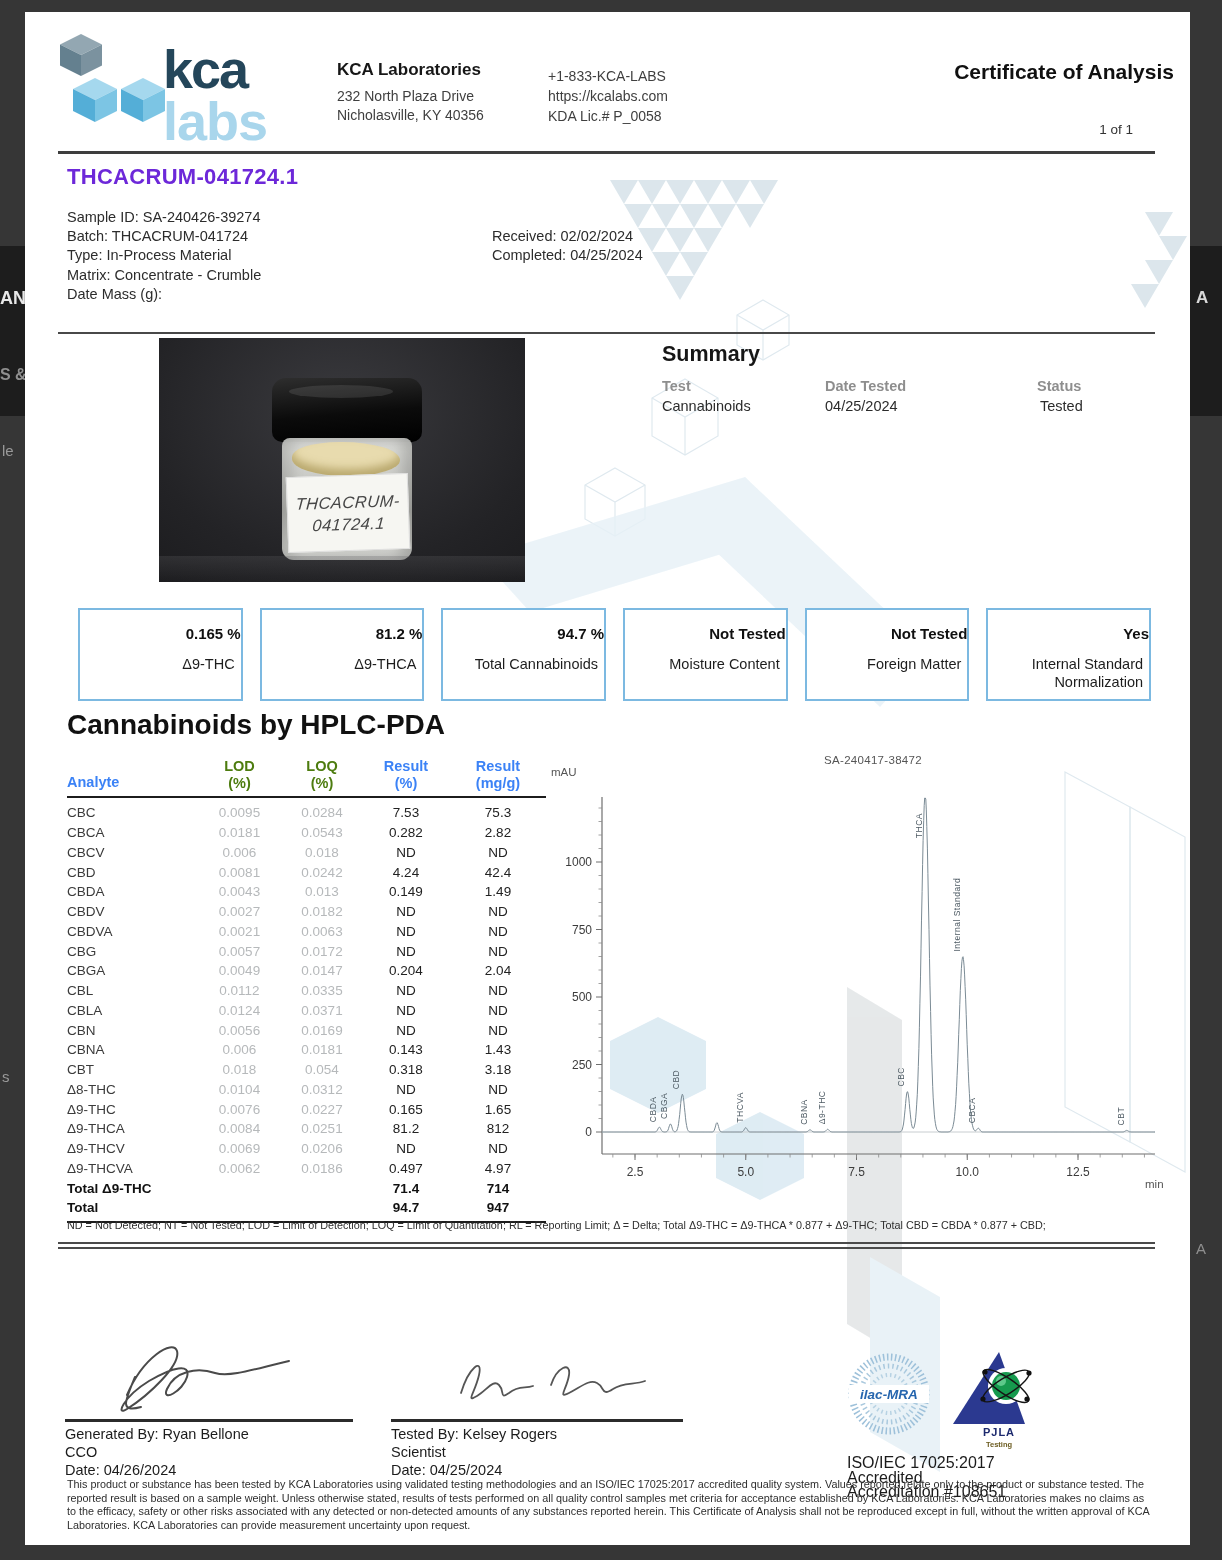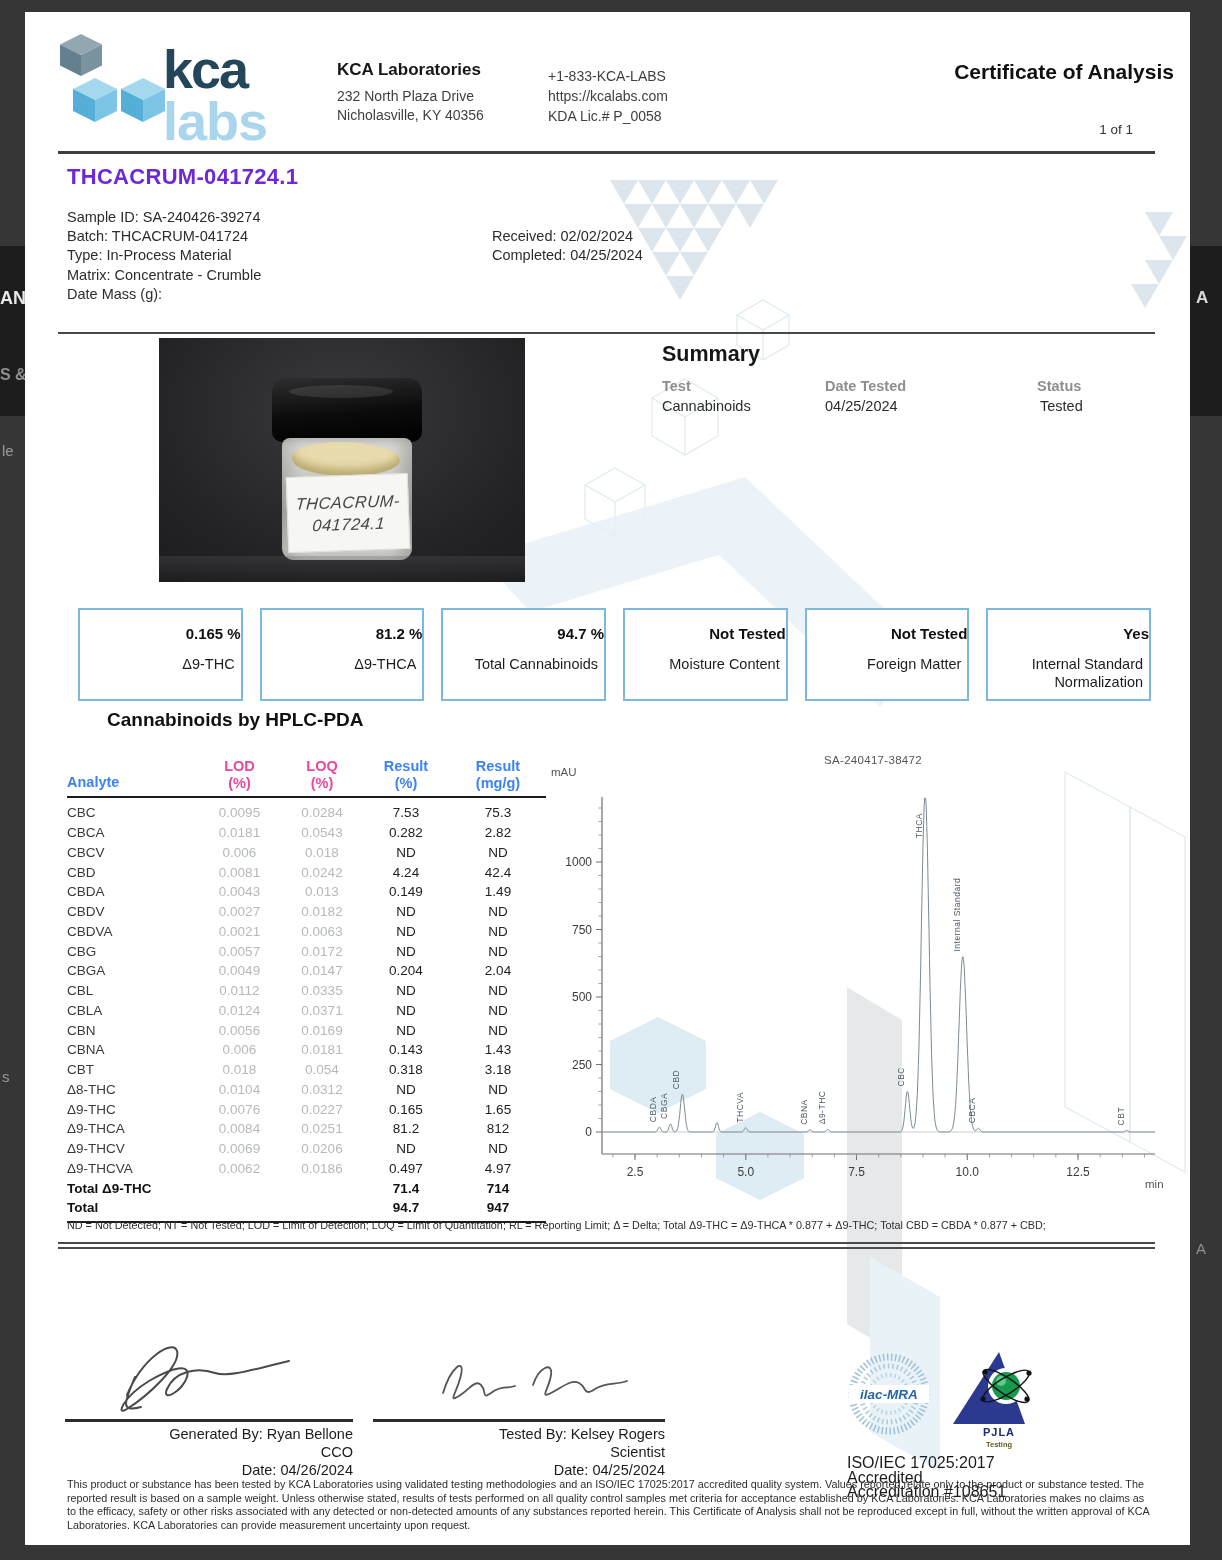--- a/index.html
+++ b/index.html
@@ -25,24 +25,24 @@
   
   .sum-head { font-size:21.5px; font-weight:800; color:#161616; }
   .sum-label { font-size:14.5px; font-weight:700; color:#8e8e8e; }
   .sum-value { font-size:14.5px; color:#2b2b2b; margin-top:4px; }
   
   .rboxes { display:flex; gap:17px; }
   .rbox { flex:1; border:2px solid #7cb9e1; background:#fff; text-align:right; padding-top:15px; height:93px; }
   .rbox .val { font-size:15px; font-weight:800; color:#101010; }
   .rbox .lab { font-size:14.5px; color:#1d1d1d; margin-top:13px; line-height:18px; padding:0 6px; }
   
-  .cann-head { font-size:19px; font-weight:800; color:#111;margin-left:40px; }
+  .cann-head { font-size:28px; font-weight:800; color:#111; }
   .thead { display:flex; align-items:flex-end; padding-bottom:5px; border-bottom:2.5px solid #1c1c1c; }
   .hc { text-align:center; font-weight:800; font-size:14.5px; line-height:16.5px; color:#3b82f6; }
-  .hc.gray { color:#ec4899;text-align:center; }
+  .hc.gray { color:#4d7c0f;text-align:center; }
   .hc.c0 { text-align:left; padding-bottom:1px; }
   .tbody { padding-top:5px; padding-bottom:3px; border-bottom:2.5px solid #1c1c1c; }
   .trow { display:flex; height:19.75px; align-items:center; font-size:13.5px; }
   .tcell.c0 { width:130px; color:#3b3b3b; }
   .tcell.c1 { width:85px; text-align:center; color:#b6b9bb; }
   .tcell.c2 { width:80px; text-align:center; color:#b6b9bb; }
   .tcell.c3 { width:88px; text-align:center; color:#222; font-weight:500; }
   .tcell.c4 { width:96px; text-align:center; color:#222; font-weight:500; }
   .hc.c0{width:130px;} .hc.c1{width:85px;} .hc.c2{width:80px;} .hc.c3{width:88px;} .hc.c4{width:96px;}
   .trow.total .tcell { font-weight:800; color:#111; }
@@ -63,21 +63,21 @@
               box-shadow:inset -10px 0 14px rgba(0,0,0,.18), inset 10px 0 14px rgba(0,0,0,.14); }
   .crumble { position:absolute; left:133px; top:104px; width:108px; height:34px; background:#e8dbae;
              border-radius:45% 55% 48% 52%; box-shadow:inset 0 -7px 9px rgba(148,128,58,.55); }
   .jar-label { position:absolute; left:128px; top:137px; width:122px; height:76px; background:#f6f6f2; border:1px solid #ddd;
                transform:rotate(-2deg); display:flex; flex-direction:column; justify-content:center; align-items:center; }
   .jar-label div { font-style:italic; font-size:16.5px; color:#474747; letter-spacing:.5px; transform:skewX(-6deg); line-height:22px; }
   .photo-floor { position:absolute; left:0; bottom:0; width:100%; height:26px;
                  background:linear-gradient(180deg,rgba(95,95,98,.28),rgba(40,40,42,0)); }
   
   .sig-line { border-top:3px solid #2b2b2b; }
-  .sig-text { text-align:right; font-size:14.5px; color:#1c1c1c; line-height:18px; margin-top:3px; }
+  .sig-text { text-align:left; font-size:14.5px; color:#1c1c1c; line-height:18px; margin-top:3px; }
   
   .iso-lines { text-align:left; font-size:16px; font-weight:400; color:#1b1b1b; line-height:14.5px; }
   .disclaimer { font-size:10.8px; line-height:13.6px; color:#2e2e2e; }
 </style>
 </head>
 <body>
 
 <div class="edge-band" style="left:0;top:246px;width:25px;height:170px;"></div>
 <div class="edge-band" style="left:1190px;top:246px;width:32px;height:170px;"></div>
 <div class="snip" style="left:0;top:288px;font-size:18px;font-weight:800;color:#e8e8e8;">AN</div>
@@ -506,21 +506,21 @@
     <svg width="288" height="78" viewBox="0 0 288 78">
       <path d="M62,58 C78,20 108,2 112,14 C116,28 84,58 62,72 C50,80 58,60 84,44 C108,30 126,26 122,40 C118,54 96,66 102,52 C110,34 132,30 150,36 C166,41 196,30 224,24 M70,40 C60,64 54,76 76,70" fill="none" stroke="#4a4a4a" stroke-width="2" stroke-linecap="round"></path>
     </svg>
     <div class="sig-line"></div>
     <div class="sig-text">
       <div>Generated By: Ryan Bellone</div>
       <div>CCO</div>
       <div>Date: 04/26/2024</div>
     </div>
   </div>
-  <div class="abs" style="left:348px;top:1325px;width:292px;">
+  <div class="abs" style="left:366px;top:1325px;width:292px;">
     <svg width="292" height="78" viewBox="0 0 292 78">
       <path d="M70,56 C78,30 92,20 88,38 C84,56 74,66 86,59 C96,53 102,42 108,48 C114,54 108,63 118,56 C128,48 134,52 142,49 M160,48 C166,30 180,24 178,38 C176,52 166,62 178,56 C190,50 198,42 206,46 C214,50 210,60 222,52 C232,45 244,48 254,44" fill="none" stroke="#555" stroke-width="1.8" stroke-linecap="round"></path>
     </svg>
     <div class="sig-line"></div>
     <div class="sig-text">
       <div>Tested By: Kelsey Rogers</div>
       <div>Scientist</div>
       <div>Date: 04/25/2024</div>
     </div>
   </div>

